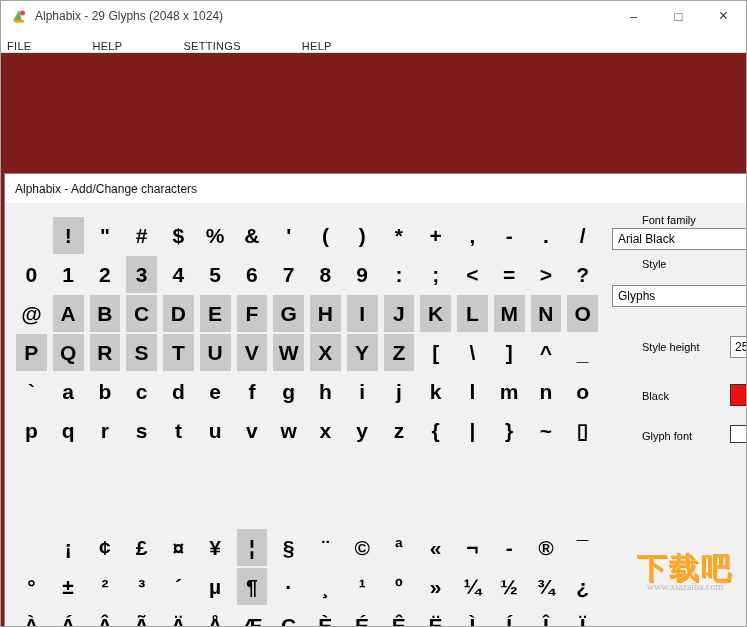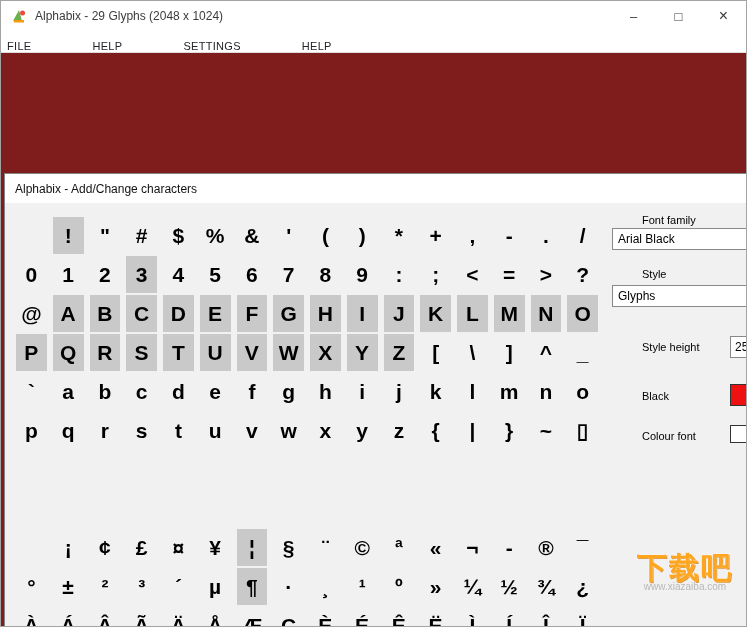--- a/index.html
+++ b/index.html
@@ -25,21 +25,21 @@
   #glyph-grid{position:absolute;left:8px;top:42px;}
   .grid-row{display:flex;height:39px;}
   .cell{width:36.75px;height:39px;display:flex;align-items:center;justify-content:center;font-size:21px;font-weight:bold;color:#000;}
   .cell.sel{background:#c9c9c9;box-shadow:inset 3px 0 0 #f1f1f1,inset -3px 0 0 #f1f1f1,inset 0 1px 0 #f1f1f1,inset 0 -1px 0 #f1f1f1;}
   
   .panel-label{position:absolute;font-size:11px;color:#000;white-space:nowrap;padding-left:30px;}
   .combo{position:absolute;left:607px;width:142px;height:22px;background:#fff;border:1px solid #898989;box-sizing:border-box;font-size:12px;display:flex;align-items:center;padding-left:5px;}
   .field{position:absolute;left:725px;width:40px;height:22px;background:#fff;border:1px solid #898989;box-sizing:border-box;font-size:12px;padding:0 0 0 4px;font-family:"Liberation Sans",sans-serif;}
   .swatch{position:absolute;left:725px;width:40px;box-sizing:border-box;border:1px solid #333;}
   
-  .watermark{position:absolute;right:2px;top:550px;width:118px;text-align:center;z-index:50;}
+  .watermark{position:absolute;right:2px;top:550px;width:118px;text-align:center;z-index:50;font-family:Liberation Serif, serif;}
   .wm-big{font-size:30px;font-weight:bold;color:#ffa51e;text-shadow:0 0 2px #fff,1px 1px 0 #d97b00;letter-spacing:2px;line-height:1.1;}
   .wm-small{font-size:10px;color:#b9b9b9;margin-top:-3px;}
 </style>
 </head>
 <body>
 
 <div class="window">
 
   <div class="titlebar">
     <span class="app-icon">
@@ -266,32 +266,32 @@
           <div class="cell">Î</div>
           <div class="cell">Ï</div>
         </div>
       </div>
 
     <div class="panel-label" style="left:607px;top:40px">Font family</div>
     <div class="combo" style="top:54px">
       <span>Arial Black</span>
     </div>
 
-    <div class="panel-label" style="left:607px;top:94px">Style</div>
+    <div class="panel-label" style="left:607px;top:84px">Style</div>
     <div class="combo" style="top:111px">
       <span>Glyphs</span>
     </div>
 
     <div class="panel-label" style="left:607px;top:167px">Style height</div>
     <input class="field" style="top: 162px;" value="25">
 
     <div class="panel-label" style="left:607px;top:216px">Black</div>
     <div class="swatch" style="top: 210px; height: 22px; background: rgb(238, 17, 17);"></div>
 
-    <div class="panel-label" style="left:607px;top:256px">Colour font</div>
+    <div class="panel-label" style="left:607px;top:256px">Glyph font</div>
     <div class="swatch" style="top: 251px; height: 18px; background: rgb(255, 255, 255);"></div>
   </div>
 
   <div class="watermark">
     <div class="wm-big">下载吧</div>
     <div class="wm-small">www.xiazaiba.com</div>
   </div>
 
 </div>
 

